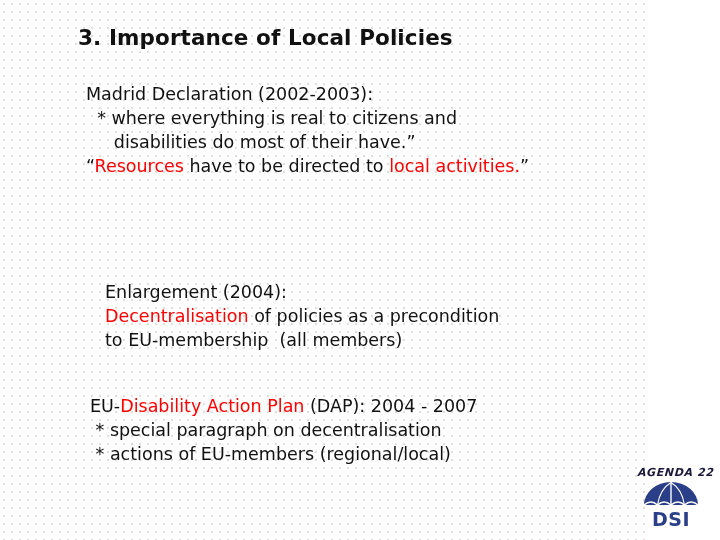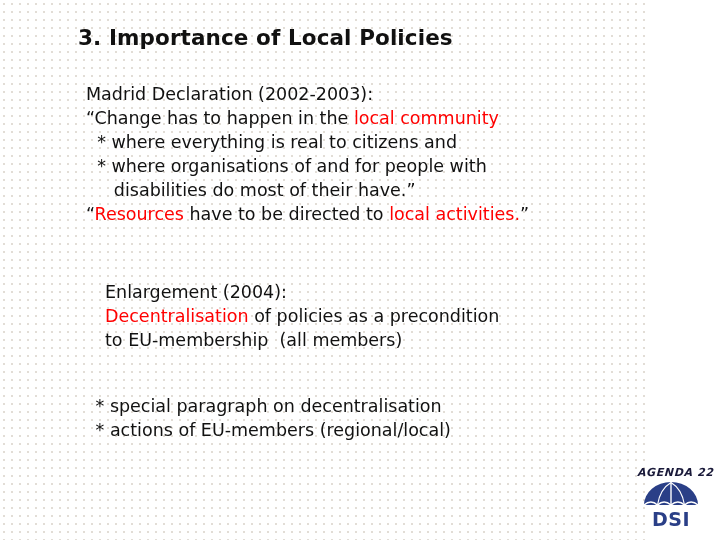--- a/index.html
+++ b/index.html
@@ -95,34 +95,33 @@
 </style>
 </head>
 <body>
 
 <div id="slide">
 
   <div id="slide-title">3. Importance of Local Policies</div>
 
   <div class="block" id="block-madrid">
     <div class="line heading">Madrid Declaration (2002-2003):</div>
-    <div class="line"><span>“Change has to happen in the </span><span class="red">local community</span></div>
     <div class="line">  * where everything is real to citizens and</div>
-    <div class="line">  * where organisations of and for people with</div>
     <div class="line">     disabilities do most of their have.”</div>
     <div class="line"><span>“</span><span class="red">Resources</span><span> have to be directed to </span><span class="red">local activities</span><span class="red">.</span><span>”</span></div>
   </div>
 
   <div class="block" id="block-enlarge">
     <div class="line heading">Enlargement (2004):</div>
     <div class="line"><span class="red">Decentralisation</span><span> of policies as a precondition</span></div>
     <div class="line">to EU-membership  (all members)</div>
   </div>
 
   <div class="block" id="block-dap">
+    <div class="line heading"><span>EU-</span><span class="red">Disability Action Plan</span><span> (DAP): 2004 - 2007</span></div>
     <div class="line"> * special paragraph on decentralisation</div>
     <div class="line"> * actions of EU-members (regional/local)</div>
   </div>
 
   <div id="logo">
     <div id="logo-agenda">AGENDA 22</div>
     <svg id="logo-mark" viewBox="0 0 62 50">
       <path d="M4 24 A27 23 0 0 1 58 24 Z" fill="#2a3f87"></path>
       <path d="M4 24 Q11 18 17.5 24 Q24 18 31 24 Q38 18 44.5 24 Q51 18 58 24" fill="none" stroke="#ffffff" stroke-width="1.6"></path>
       <path d="M31 1.5 L31 24" fill="none" stroke="#ffffff" stroke-width="1.4"></path>

